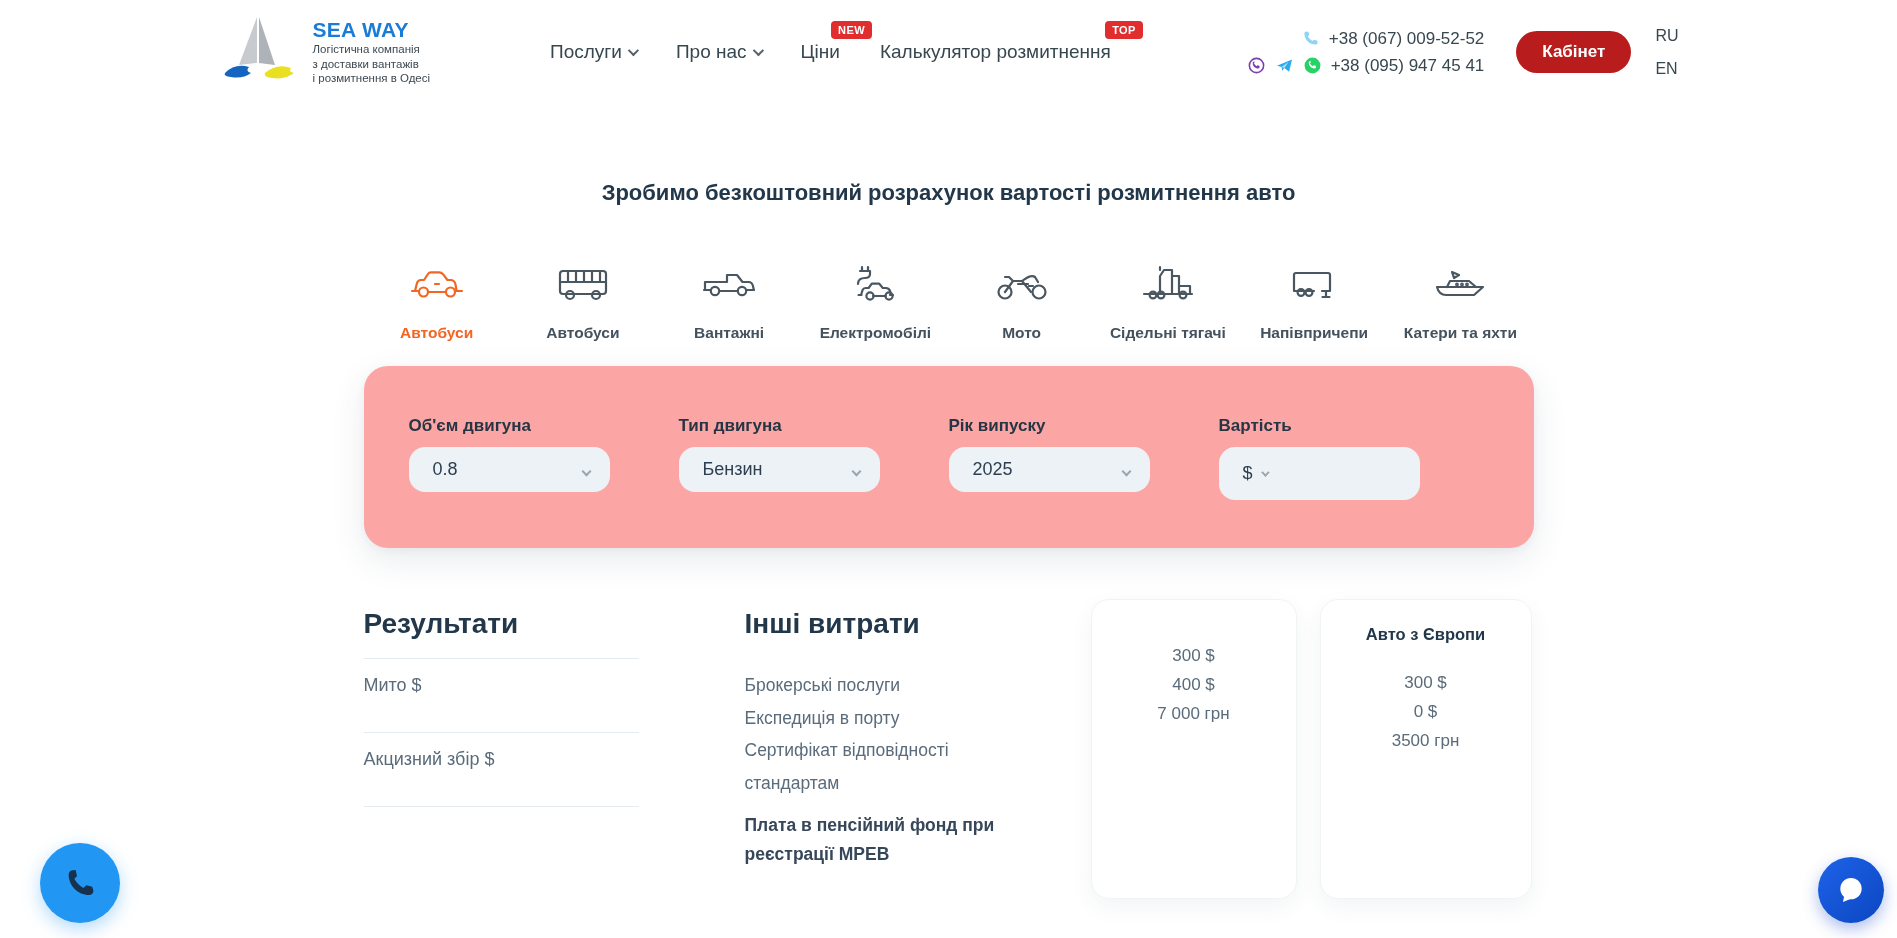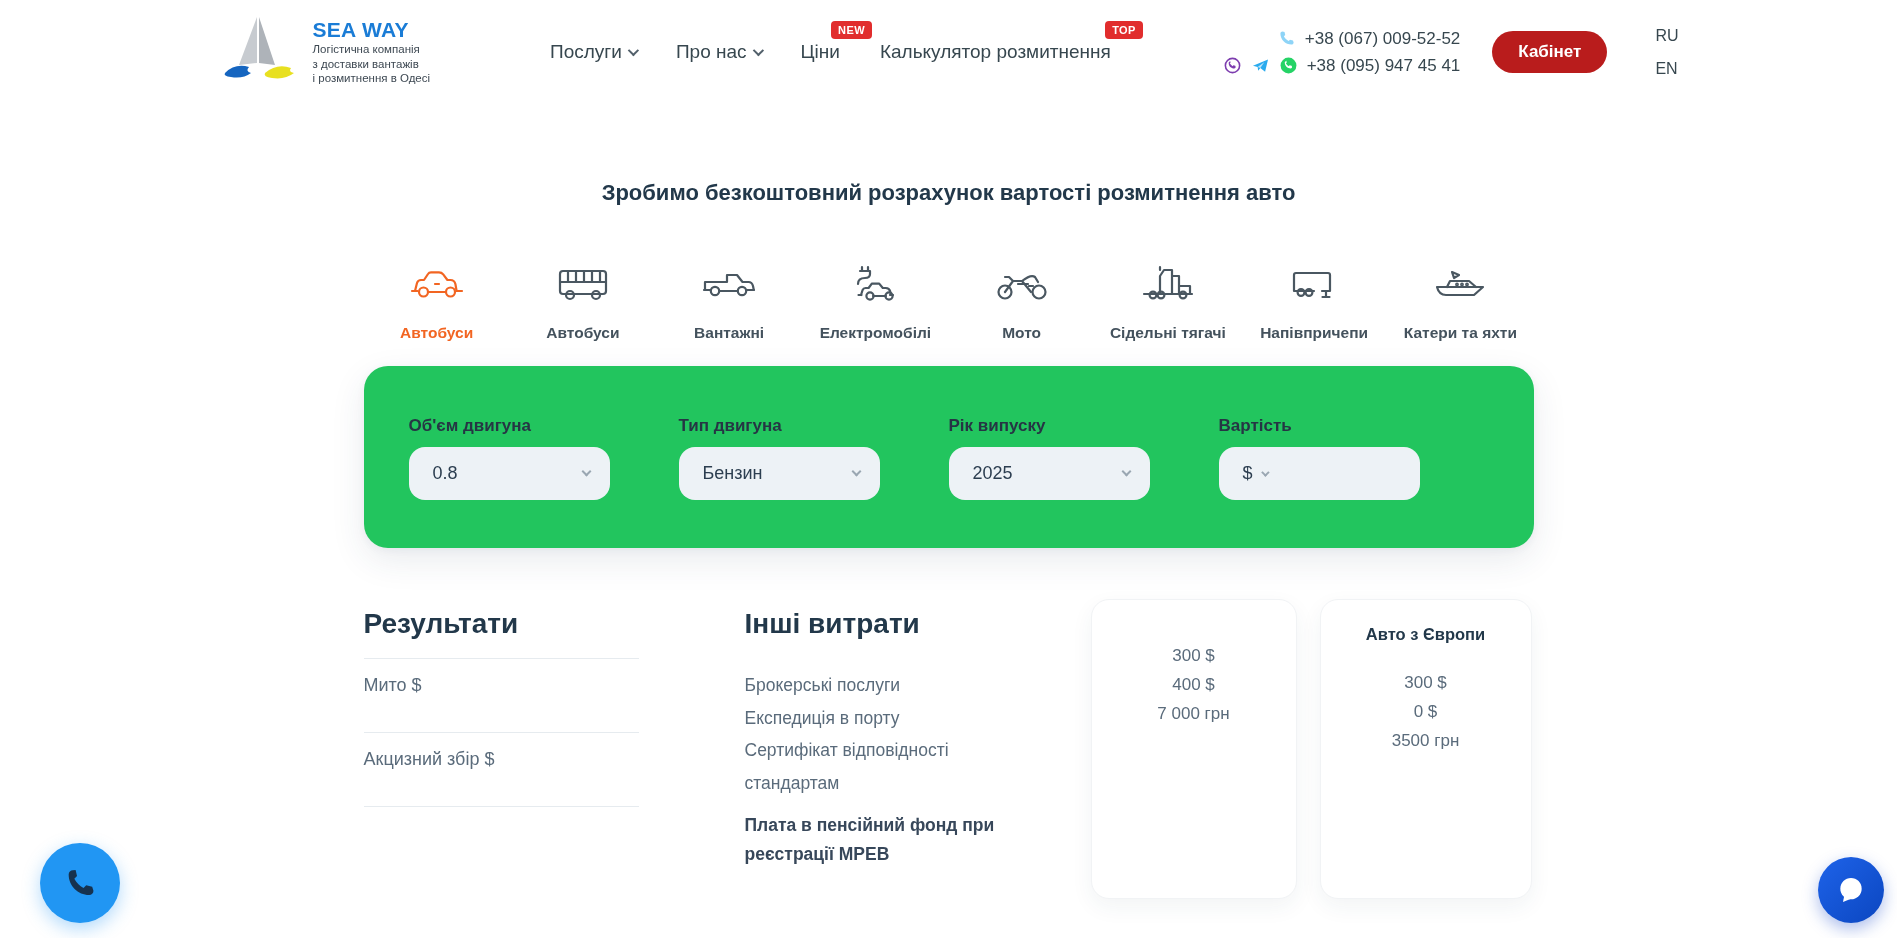--- a/index.html
+++ b/index.html
@@ -15,21 +15,21 @@
   .nav { display:flex; align-items:center; gap:40px; margin-left:120px; }
   .nav-item { font-size:19px; color:#37474f; position:relative; cursor:pointer; white-space:nowrap; display:flex; align-items:center; gap:6px; }
   .chev { width:8px; height:8px; border-right:2px solid #52606b; border-bottom:2px solid #52606b; transform:rotate(45deg) translateY(-2px); display:inline-block; }
   .badge { position:absolute; top:-20px; right:-32px; background:#e12d2d; color:#fff; font-size:11px; font-weight:bold; padding:3px 7px; border-radius:4px; letter-spacing:.4px; }
   .contacts { margin-left:auto; display:flex; flex-direction:column; gap:7px; font-size:17px; color:#37474f; }
   .contact-row { display:flex; align-items:center; justify-content:flex-end; gap:9px; }
   .contact-row a { color:#37474f; text-decoration:none; }
   .msgr { width:19px; height:19px; display:inline-block; }
   .cabinet-btn { margin-left:32px; background:#b91c1c; color:#fff; border:none; font-size:17px; font-weight:bold;
     padding:11px 26px; border-radius:22px; cursor:pointer; font-family:inherit; }
-  .langs { margin-left:48px; display:flex; flex-direction:column; gap:15px; font-size:16px; color:#37474f; }
+  .langs { margin-left:24px; display:flex; flex-direction:column; gap:15px; font-size:16px; color:#37474f; }
   .langs span { cursor:pointer; }
 
   
   .container { width:1170px; margin:0 auto; }
   .breadcrumb { margin-top:21px; font-size:16px; color:#3d4852; }
   .breadcrumb a { color:#2f80ed; text-decoration:none; cursor:pointer; }
 
   
   .hero { text-align:center; margin-top:76px; }
   .hero h1 { font-size:38px; font-weight:bold; color:#22384a; }
@@ -37,25 +37,25 @@
 
   
   .tabs { display:flex; justify-content:space-between; margin-top:58px; }
   .tab { flex:1; display:flex; flex-direction:column; align-items:center; gap:16px; cursor:pointer; }
   .tab svg { width:58px; height:40px; stroke:#4a5761; fill:none; stroke-width:2.2; stroke-linecap:round; stroke-linejoin:round; }
   .tab .tab-label { font-size:15.5px; font-weight:bold; color:#44525d; white-space:nowrap; }
   .tab.active svg { stroke:#f26522; }
   .tab.active .tab-label { color:#f26522; }
 
   
-  .calc-card { margin-top:24px; background:#22c55e; border-radius:24px; height:182px;
+  .calc-card { margin-top:24px; background:#fca5a5; border-radius:24px; height:182px;
     box-shadow:0 12px 34px rgba(40,60,90,.10), 0 2px 8px rgba(40,60,90,.05); padding:50px 45px 12px; display:flex; gap:69px; }
   .field { width:201px; }
   .field-label { font-size:17px; font-weight:bold; color:#263544; margin-bottom:11px; }
-  .select { position:relative; background:#edf2f6; border-radius:16px; height:53px; display:flex; align-items:center;
+  .select { position:relative; background:#edf2f6; border-radius:16px; height:45px; display:flex; align-items:center;
     padding:0 20px 0 24px; font-size:18px; color:#2c3e50; cursor:pointer; }
   .select .sel-chev { position:absolute; right:20px; width:7px; height:7px; border-right:2px solid #9aa7b2; border-bottom:2px solid #9aa7b2; transform:rotate(45deg); top:21px; }
   .currency-field { background:#edf2f6; border-radius:16px; height:53px; display:flex; align-items:center; padding:0 14px 0 24px; }
   .currency-sel { display:flex; align-items:center; gap:8px; font-size:18px; color:#2c3e50; cursor:pointer; }
   .currency-sel .sel-chev { width:6px; height:6px; border-right:2px solid #9aa7b2; border-bottom:2px solid #9aa7b2; transform:rotate(45deg) translateY(-2px); display:inline-block; }
   .currency-input { border:none; background:transparent; outline:none; flex:1; min-width:0; height:100%; font-size:18px; color:#2c3e50; margin-left:10px; font-family:inherit; }
 
   
   .bottom { display:flex; align-items:flex-start; margin-top:60px; }
   .results-col { width:275px; }

